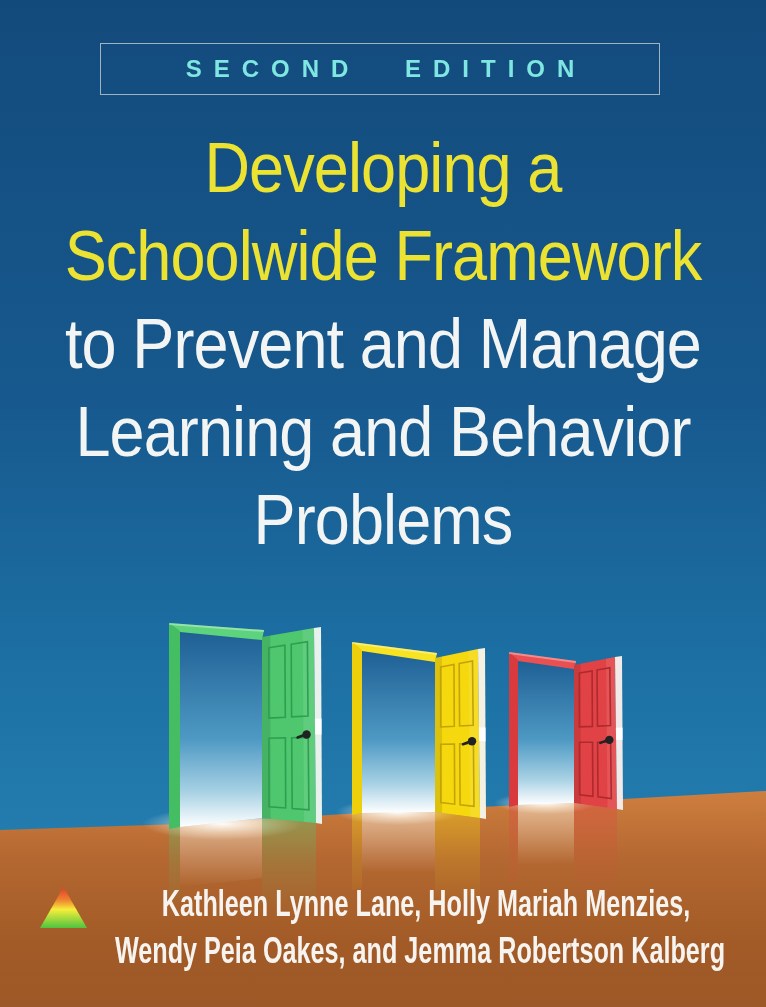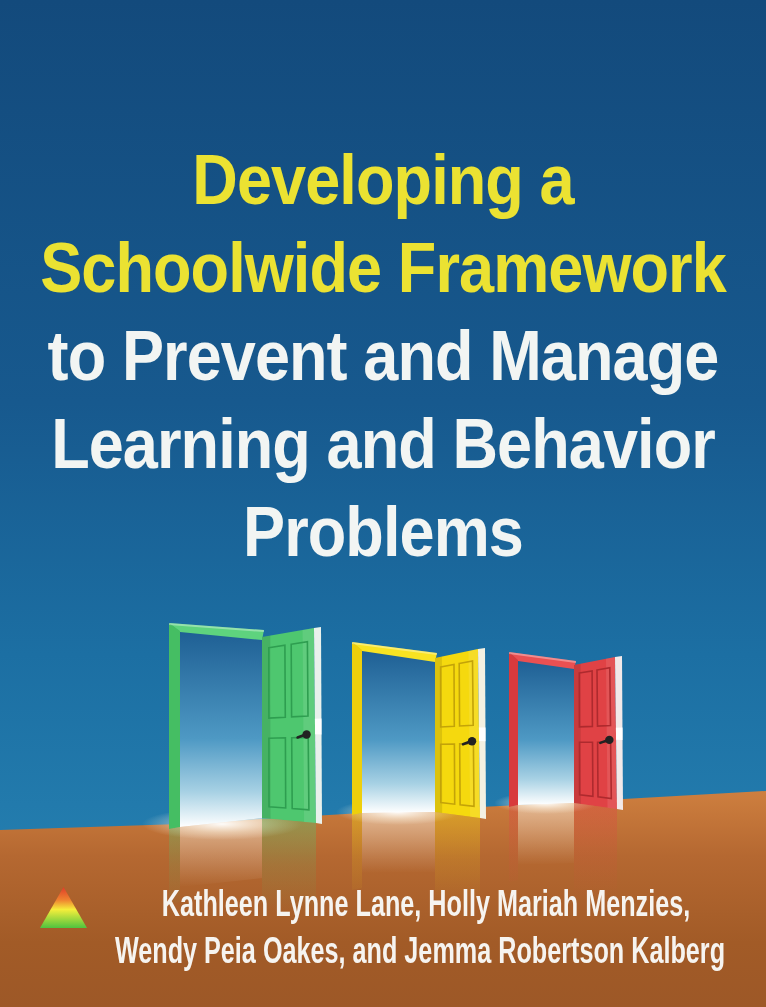--- a/index.html
+++ b/index.html
@@ -10,23 +10,22 @@
   #scene{position:absolute;left:0;top:0;width:100%;height:100%;display:block;}
   .badge{
     position:absolute;left:100px;top:43px;width:558px;height:50px;
     border:1.5px solid var(--badge_border);
     display:flex;align-items:center;justify-content:center;
     color:var(--badge_text);font-weight:700;font-size:24px;
     letter-spacing:12px;word-spacing:26px;text-indent:12px;
   }
   .title{
     position:absolute;left:0;top:124px;width:100%;text-align:center;
-    font-size:70px;line-height:88px;font-weight:700;letter-spacing:-1px;
+    font-size:70px;line-height:88px;font-weight:400;letter-spacing:-1px;
     color:var(--title_white);
-    margin-top:12px;
   }
   .title .line{transform:scaleX(.9);}
   .title .yellow{color:var(--title_yellow);}
   .authors{
     position:absolute;left:0;top:880px;width:100%;text-align:center;
     color:var(--authors_text);font-weight:700;font-size:36px;line-height:47px;
     white-space:nowrap;
   }
   .authors .l1{transform:translateX(43px) scaleX(.7);}
   .authors .l2{transform:scaleX(.7);}
@@ -142,20 +141,23 @@
         <polygon points="579.5,742.3 592.5,742.2 592.9,796.3 579.6,794.7" fill="none" stroke="#AE2A2E" stroke-width="1.6"></polygon>
         <polygon points="597.0,670.0 609.8,667.8 610.5,725.6 597.5,726.1" fill="none" stroke="#AE2A2E" stroke-width="1.6"></polygon>
         <polygon points="597.6,742.2 610.6,742.1 611.3,798.5 598.0,796.9" fill="none" stroke="#AE2A2E" stroke-width="1.6"></polygon>
         <polygon points="615.0,657.0 622.0,656.0 623.0,810.0 617.0,809.0" fill="#F2E9E9"></polygon>
         <polygon points="615.9,727.7 622.5,727.6 622.5,739.9 616.1,739.8" fill="#ffffff"></polygon>
         <circle cx="609.3556" cy="739.8992" r="4.2" fill="#222222"></circle>
         <line x1="608.3556" y1="739.8992" x2="600.3556" y2="742.8992" stroke="#222222" stroke-width="2.6" stroke-linecap="round"></line>
       </g>
     </svg>
 
+  <div class="badge">
+    <span>SECOND EDITION</span>
+  </div>
 
   <div class="title">
     <div class="line yellow">Developing a</div>
     <div class="line yellow">Schoolwide Framework</div>
     <div class="line">to Prevent and Manage</div>
     <div class="line">Learning and Behavior</div>
     <div class="line">Problems</div>
   </div>
 
   <svg class="logo" viewBox="0 0 47 42">

